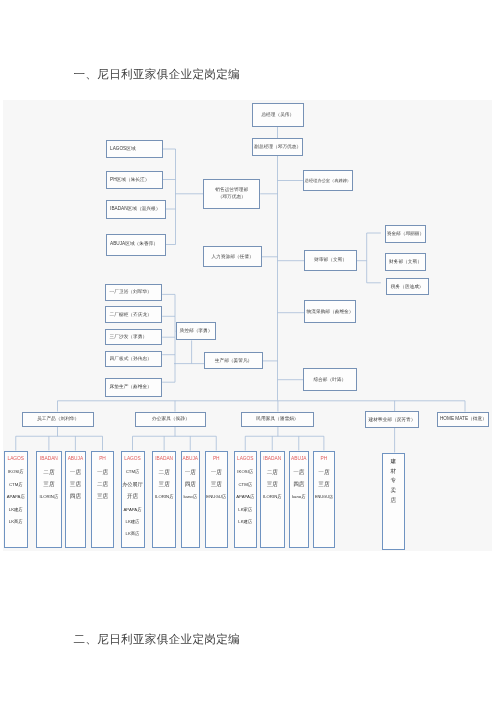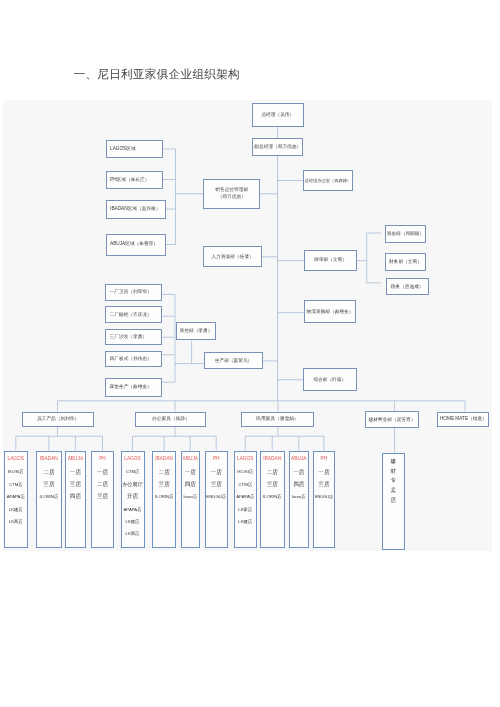--- a/index.html
+++ b/index.html
@@ -23,21 +23,21 @@
             display:flex;align-items:center;}
   .vcol .it.lat{font-size:4.3px;}
   .vert{position:absolute;box-sizing:border-box;border:1px solid #6f93c1;background:#fdfdfd;}
   .vert > span{position:absolute;left:0;right:0;top:3.5px;display:block;text-align:center;
         font-size:5.6px;color:#3a3a3a;line-height:9.7px;white-space:pre;}
 </style>
 </head>
 <body>
 
 <div class="page">
-  <div class="heading" id="h1">一、尼日利亚家俱企业组织架构</div>
+  <div class="heading" id="h1">一、尼日利亚家俱企业定岗定编</div>
 
   <div class="panel">
     <div class="chart">
       <svg class="links" id="links" viewBox="0 0 489 451">
           <line x1="273.5" y1="27" x2="273.5" y2="38.2" stroke="#a3b9d6" stroke-width="0.75"></line>
           <line x1="273.5" y1="55.7" x2="273.5" y2="300.5" stroke="#a3b9d6" stroke-width="0.75"></line>
           <line x1="171.5" y1="49" x2="171.5" y2="144.5" stroke="#a3b9d6" stroke-width="0.75"></line>
           <line x1="158.5" y1="49" x2="171.5" y2="49" stroke="#a3b9d6" stroke-width="0.75"></line>
           <line x1="158.5" y1="79.5" x2="171.5" y2="79.5" stroke="#a3b9d6" stroke-width="0.75"></line>
           <line x1="161.5" y1="109" x2="171.5" y2="109" stroke="#a3b9d6" stroke-width="0.75"></line>
@@ -254,13 +254,14 @@
             <span>建
 材
 专
 卖
 店</span>
           </div>
         </div>
     </div>
   </div>
 
+  <div class="heading" id="h2">二、尼日利亚家俱企业定岗定编</div>
 </div>
 
 </body></html>

